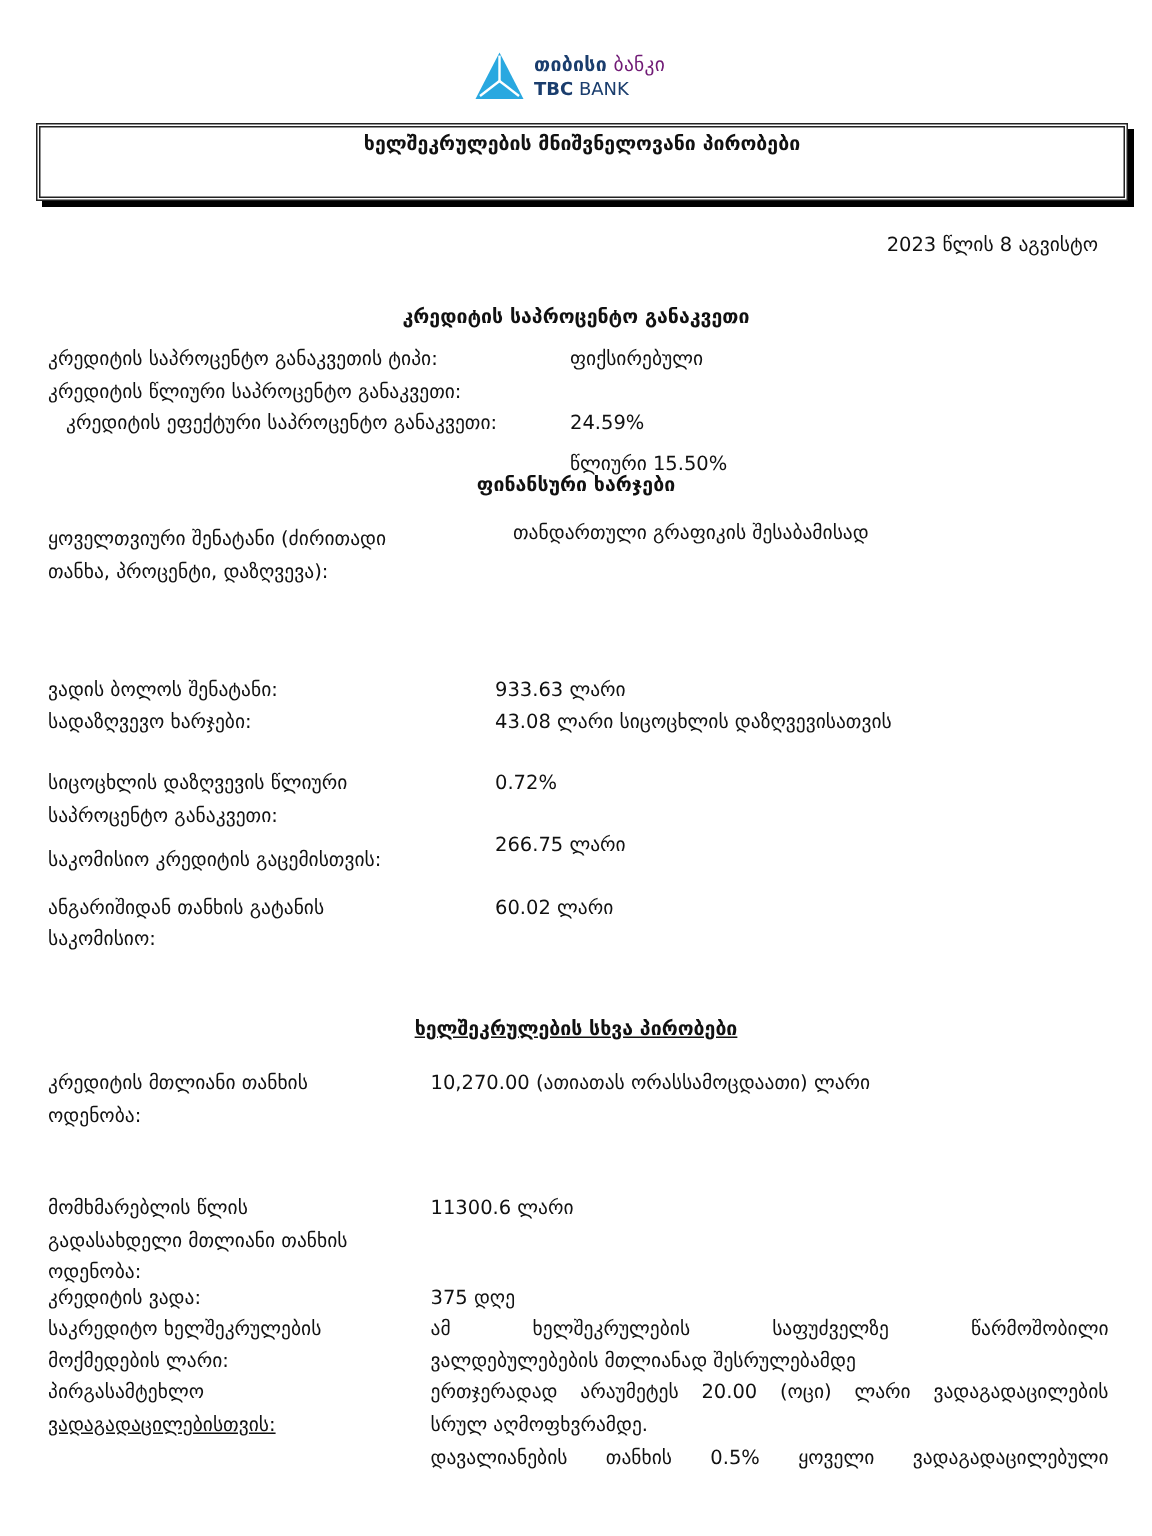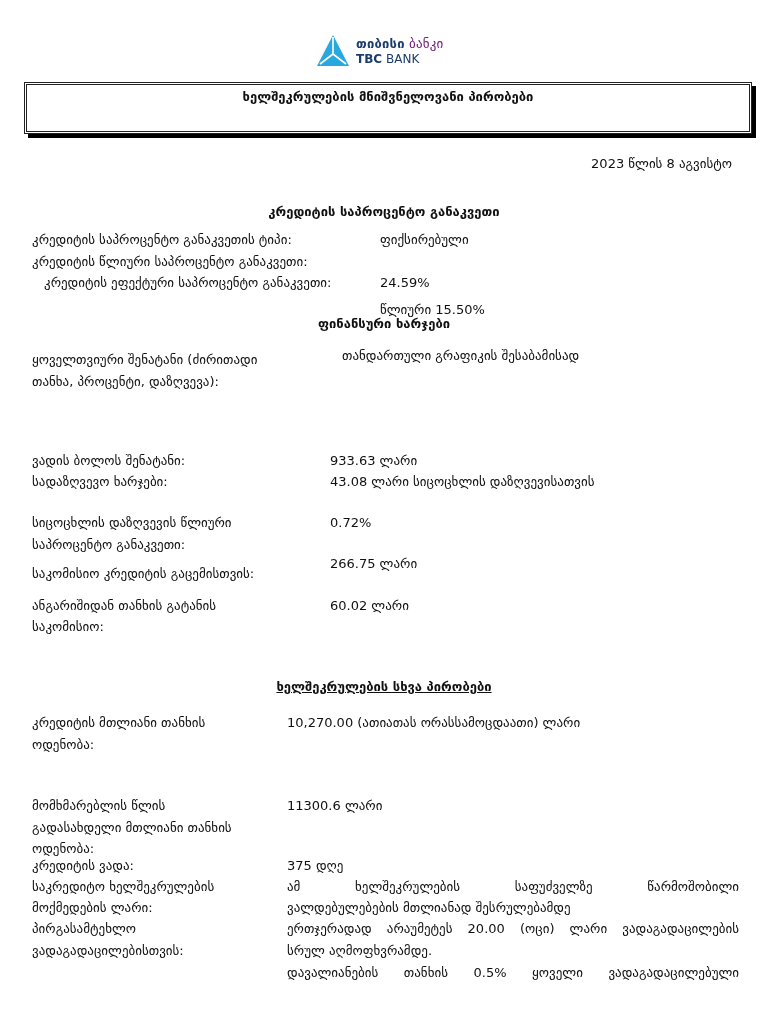--- a/index.html
+++ b/index.html
@@ -173,16 +173,16 @@
 
 <div class="row-label" style="left:32px; top:855px;">კრედიტის ვადა:</div>
 <div class="row-value" style="left:287px; top:855px;">375 დღე</div>
 
 <div class="row-label" style="left:32px; top:876px;">საკრედიტო ხელშეკრულების</div>
 <div class="row-label" style="left:32px; top:897px;">მოქმედების ლარი:</div>
 <div class="row-value justify" style="left:287px; top:876px;">ამ ხელშეკრულების საფუძველზე წარმოშობილი</div>
 <div class="row-value" style="left:287px; top:897px;">ვალდებულებების მთლიანად შესრულებამდე</div>
 
 <div class="row-label" style="left:32px; top:918px;">პირგასამტეხლო</div>
-<div class="row-label" style="left:32px; top:940px;">ვადაგადაცილებისთვის:</div>
+<div class="row-label" style="left:32px; top:940px;text-decoration:underline;">ვადაგადაცილებისთვის:</div>
 <div class="row-value justify" style="left:287px; top:918px;">ერთჯერადად არაუმეტეს 20.00 (ოცი) ლარი ვადაგადაცილების</div>
 <div class="row-value" style="left:287px; top:940px;">სრულ აღმოფხვრამდე.</div>
 <div class="row-value justify" style="left:287px; top:962px;">დავალიანების თანხის 0.5% ყოველი ვადაგადაცილებული</div>
 
 </body></html>

